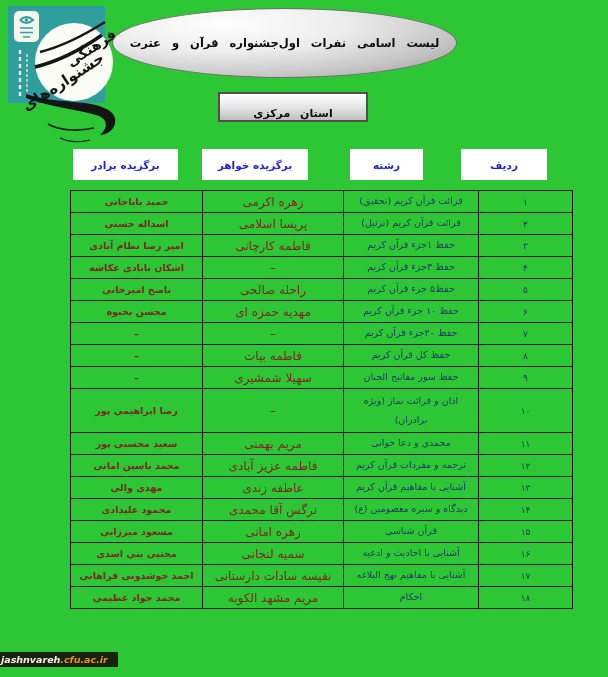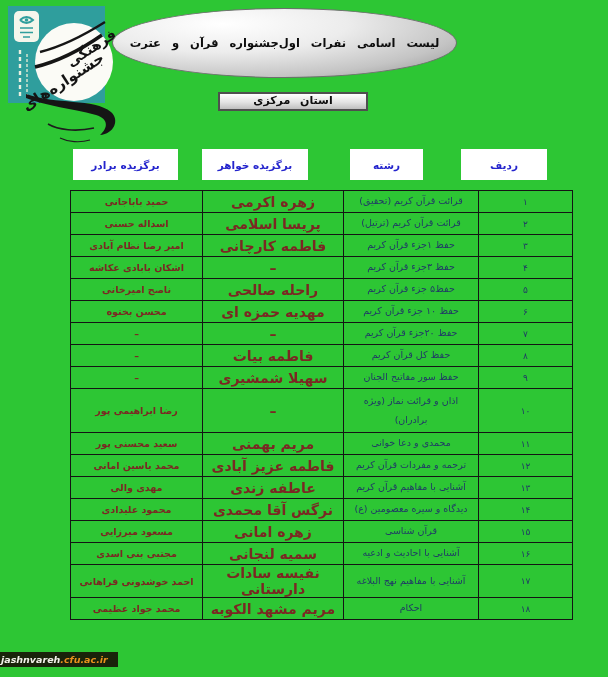--- a/index.html
+++ b/index.html
@@ -20,25 +20,25 @@
     border:1px solid #6e6e6e;
     display:flex;flex-direction:row;align-items:center;justify-content:center;
     direction:rtl;
   }
   .title-line{
     color:#0d0d0d;font-weight:bold;font-size:11.5px;line-height:1.65;
     word-spacing:7px;letter-spacing:.5px;white-space:nowrap;
   }
   
   .province-box{
-    position:absolute;left:218px;top:92px;width:150px;height:19px;
+    position:absolute;left:218px;top:92px;width:150px;height:30px;
     background:linear-gradient(180deg,#ffffff 0%,#e3e3e3 55%,#bfbfbf 100%);
     border:2px solid #4f4f4f;
     box-sizing:border-box;
-    display:flex;align-items:flex-start;justify-content:center;
+    display:flex;align-items:flex-end;justify-content:center;
     direction:rtl;
   }
   .province-box span{
     color:#0d0d0d;font-weight:bold;font-size:11px;word-spacing:6px;letter-spacing:.5px;white-space:nowrap;
   }
   
   .hdr{
     position:absolute;top:149px;height:31px;background:#ffffff;
     display:flex;align-items:center;justify-content:center;
     direction:rtl;
@@ -56,21 +56,21 @@
   }
   table.results td{
     border:1px solid #141414;
     text-align:center;vertical-align:middle;
     padding:0 3px;overflow:hidden;
   }
   table.results tr{height:22px;}
   table.results tr.tall{height:44px;}
   td.num{width:87px;color:#203a66;font-size:9px;}
   td.field{width:128px;color:#203a66;font-size:9.5px;line-height:1.9;}
-  td.sister{width:134px;color:#7b2723;font-weight:bold;font-size:14px;}
+  td.sister{width:134px;color:#7b2723;font-weight:normal;font-size:12px;}
   td.brother{width:125px;color:#7b2723;font-weight:bold;font-size:9.5px;}
   
   .footer-bar{
     position:absolute;left:0;top:652px;width:118px;height:15px;
     background:#19230a;
     display:flex;align-items:center;
     padding-left:1px;box-sizing:border-box;
   }
   .footer-bar span{font-size:9.5px;font-weight:bold;font-style:italic;white-space:nowrap;}
   .site-name{color:#f2f2ea;}

